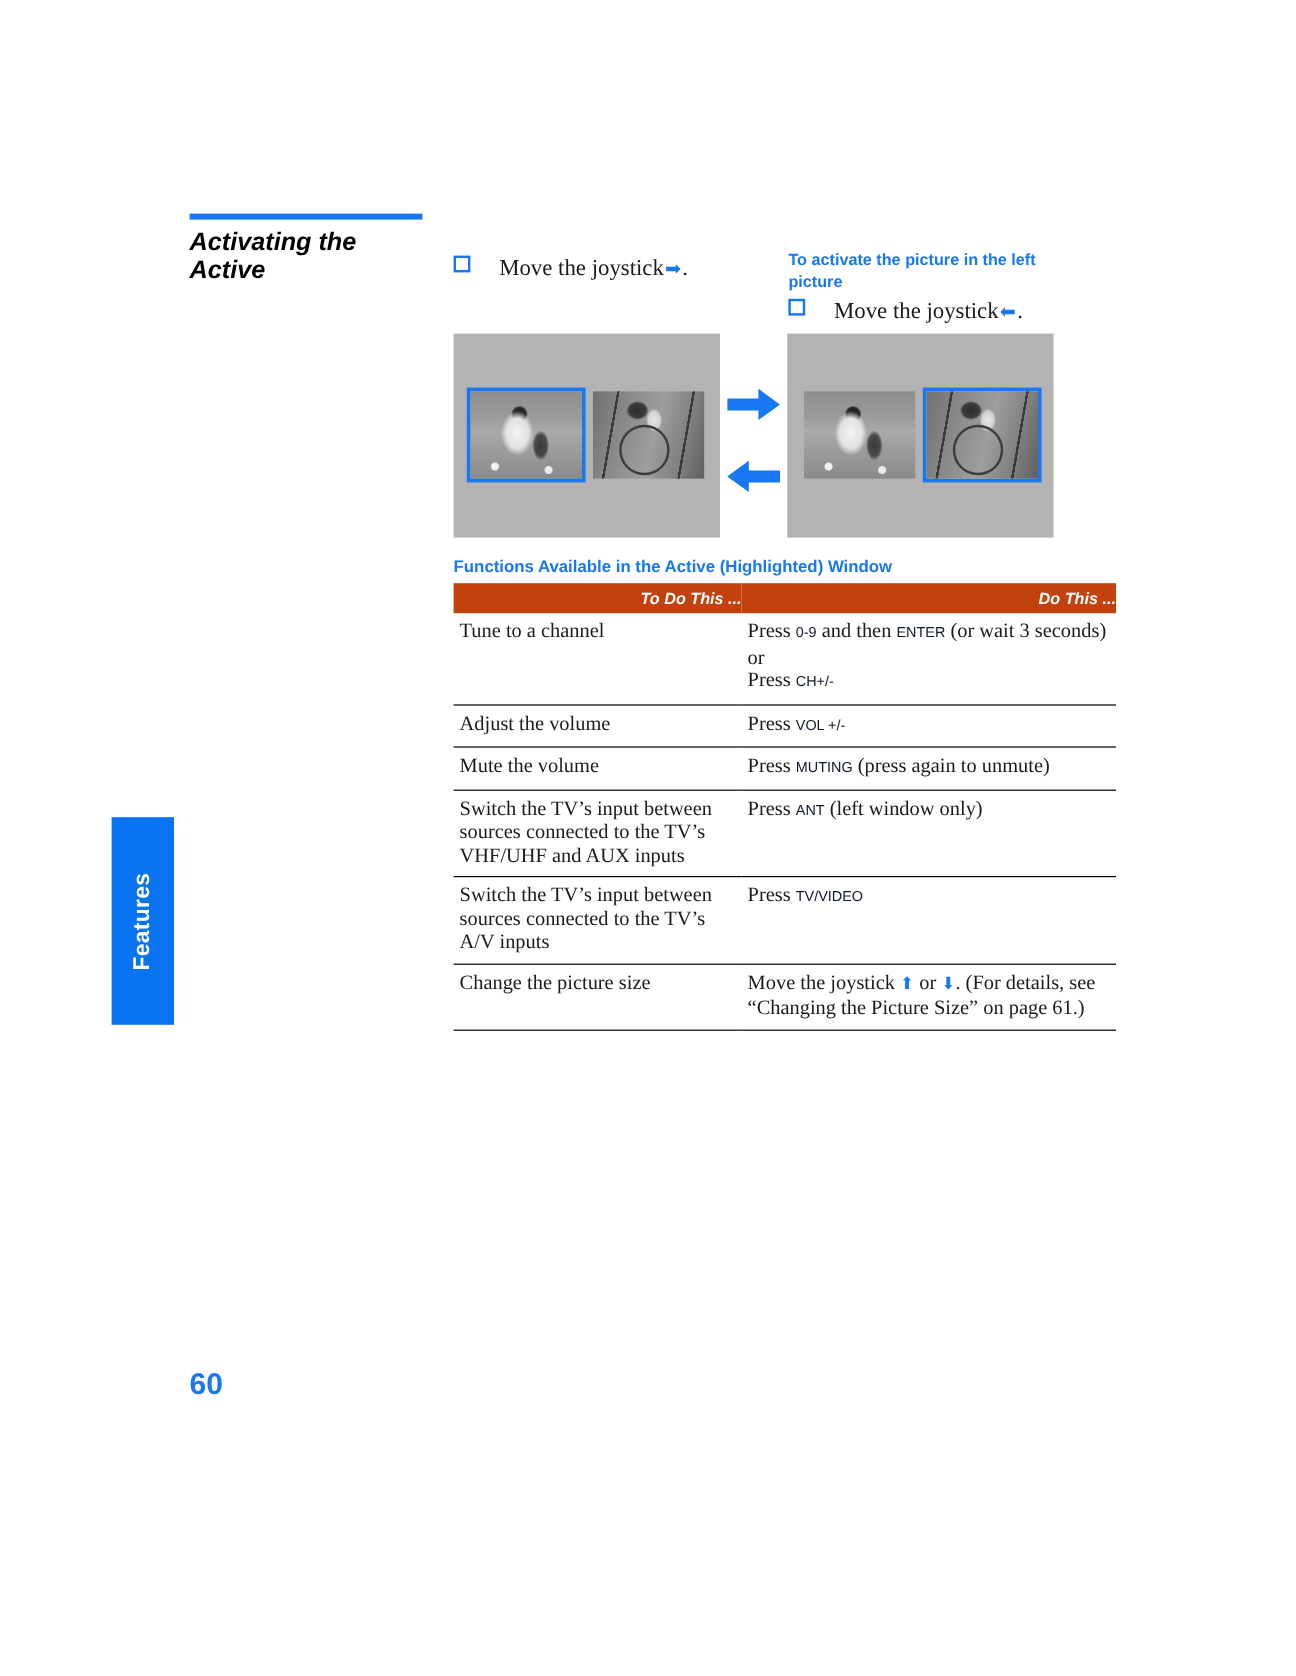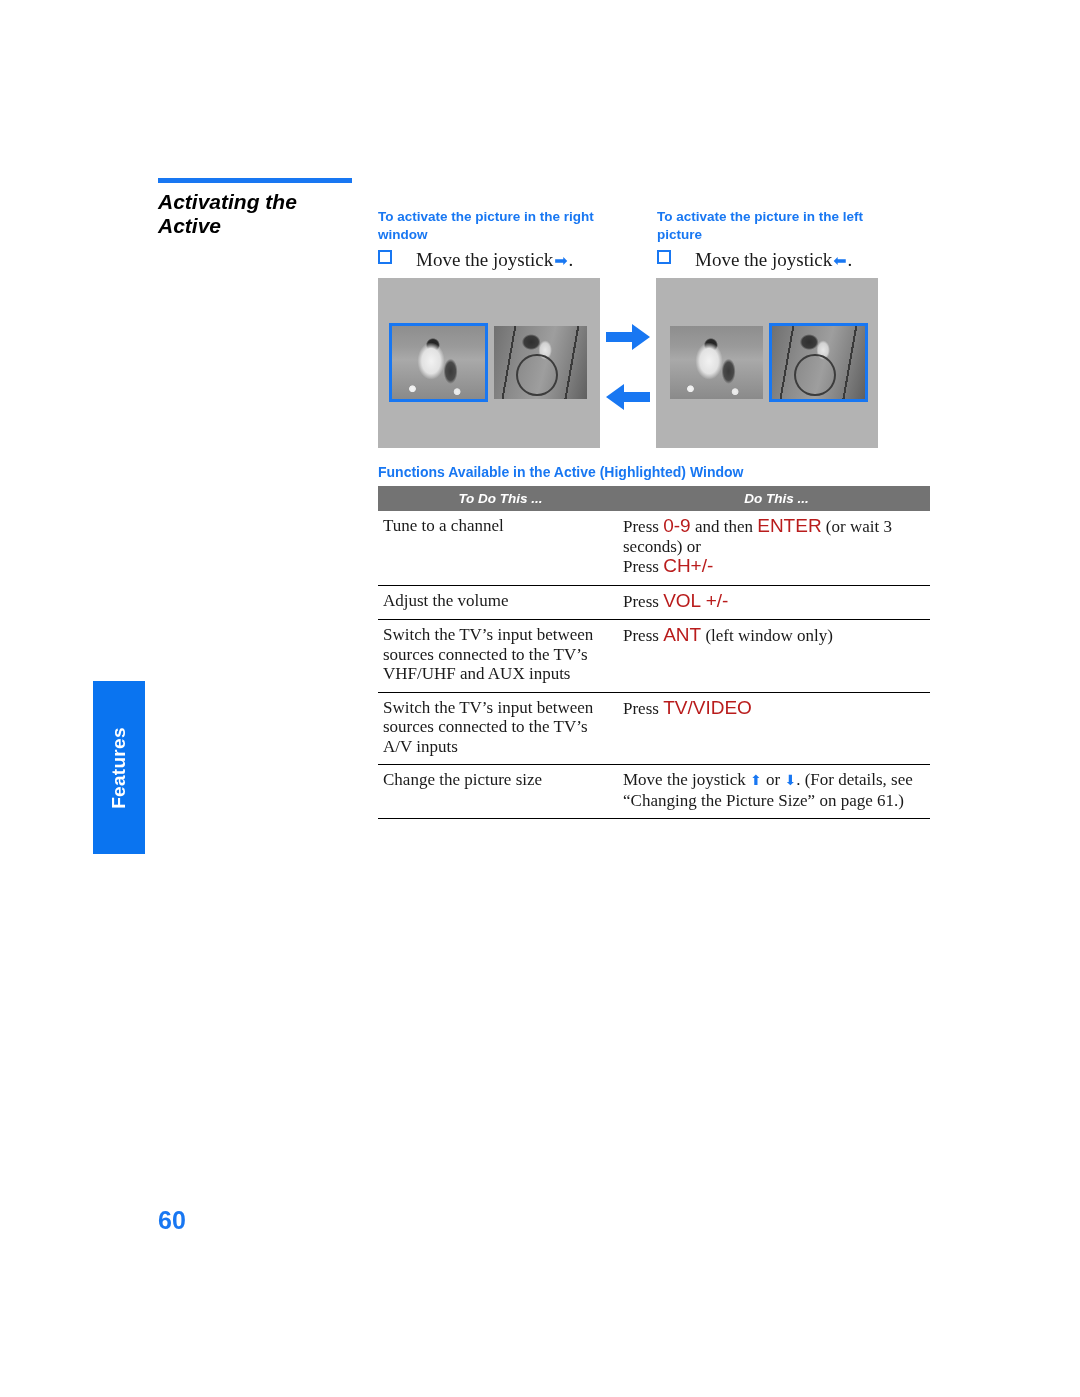--- a/index.html
+++ b/index.html
@@ -188,47 +188,47 @@
     font-size: 14px;
   }
   table.fn {
     margin-top: 6px;
     border-collapse: collapse;
     width: 552px;
     table-layout: fixed;
     font-family: "Liberation Serif", serif;
   }
   table.fn thead th {
-    background: #737373;
+    background: #c2410c;
     color: #ffffff;
     font-family: "Liberation Sans", sans-serif;
     font-style: italic;
     font-weight: bold;
     font-size: 13.5px;
-    text-align: center;
+    text-align: right;
     padding: 5px 0 5px 5px;
   }
   table.fn td {
     border-bottom: 1px solid #000000;
     vertical-align: top;
     font-size: 17px;
     color: #1a1a1a;
     padding: 5px 6px 8px 5px;
     line-height: 19.5px;
   }
   table.fn col.c1 { width: 240px; }
   table.fn col.c2 { width: 312px; }
-  .kbd { color: #b91c1c; font-family: "Liberation Sans", sans-serif; font-size: 19px; }
+  .kbd { color: #0f172a; font-family: "Liberation Sans", sans-serif; font-size: 12px; }
   .ud-arrow { color: #1877f2; font-size: 14px; }
 
   
   .folio {
     position: absolute;
     left: 158px;
-    top: 1206px;
+    top: 1140px;
     color: #1877f2;
     font-family: "Liberation Sans", sans-serif;
     font-weight: bold;
     font-size: 25px;
   }
 </style>
 </head>
 <body>
 
 <div class="side-tab">
@@ -239,21 +239,20 @@
 <div class="page-heading">
   <div>Activating the</div>
   <div>Active</div>
 </div>
 
 <div class="main-col">
 
   <div class="instr-row">
 
     <div class="instr-block">
-      <div class="instr-title">To activate the picture in the right window</div>
       <div class="instr-line">
         <span class="box-bullet"></span>
         <span>Move the joystick</span>
         <span class="arrow-glyph">➡</span>
         <span>.</span>
       </div>
     </div>
 
     <div class="instr-block second">
       <div class="instr-title">To activate the picture in the left picture</div>
@@ -312,20 +311,24 @@
     <tbody>
         <tr>
           <td>Tune to a channel</td>
           <td><span>Press </span><span class="kbd">0-9</span><span> and then </span><span class="kbd">ENTER</span><span> (or wait 3 seconds) or</span><br><span>Press </span><span class="kbd">CH+/-</span></td>
         </tr>
         <tr>
           <td>Adjust the volume</td>
           <td><span>Press </span><span class="kbd">VOL +/-</span></td>
         </tr>
         <tr>
+          <td>Mute the volume</td>
+          <td><span>Press </span><span class="kbd">MUTING</span><span> (press again to unmute)</span></td>
+        </tr>
+        <tr>
           <td>Switch the TV’s input between sources connected to the TV’s VHF/UHF and AUX inputs</td>
           <td><span>Press </span><span class="kbd">ANT</span><span> (left window only)</span></td>
         </tr>
         <tr>
           <td>Switch the TV’s input between sources connected to the TV’s A/V inputs</td>
           <td><span>Press </span><span class="kbd">TV/VIDEO</span></td>
         </tr>
         <tr>
           <td>Change the picture size</td>
           <td><span>Move the joystick </span><span class="ud-arrow">⬆</span><span> or </span><span class="ud-arrow">⬇</span><span>. (For details, see “Changing the Picture Size” on page 61.)</span></td>

